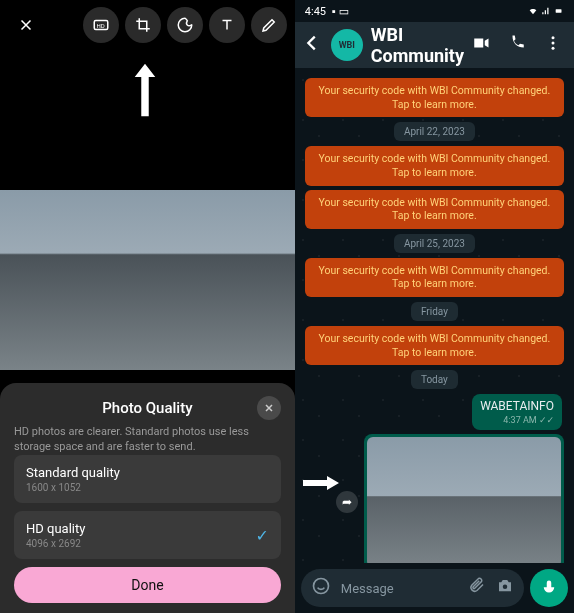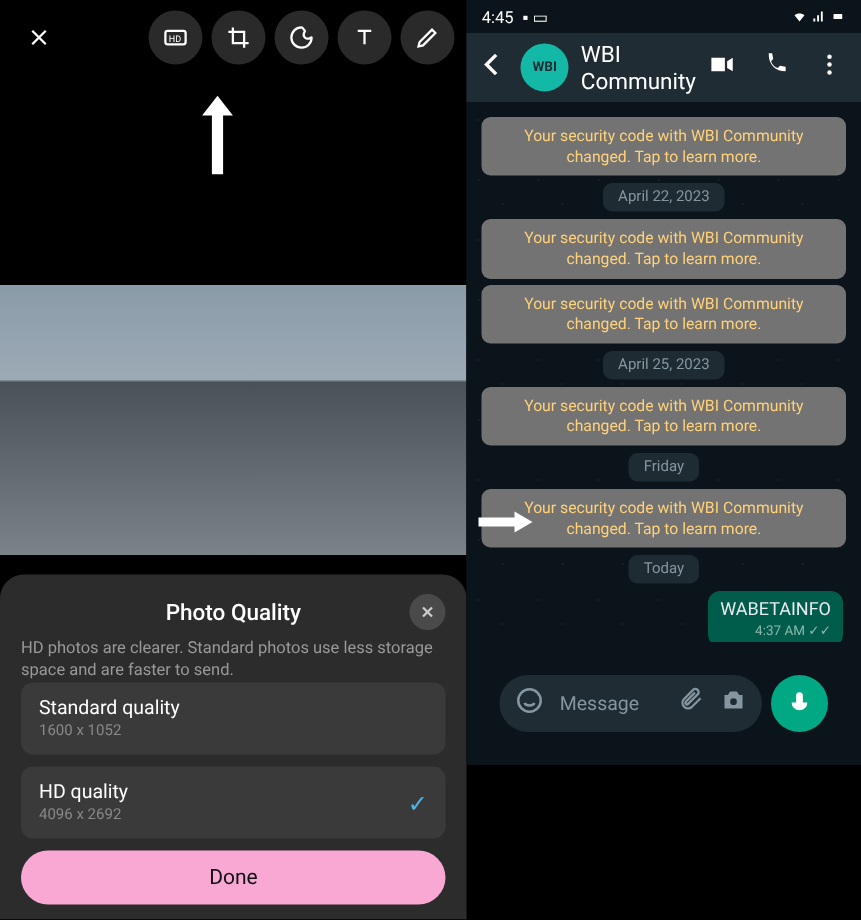--- a/index.html
+++ b/index.html
@@ -1,18 +1,18 @@
 <!DOCTYPE html>
 <html><head>
 <meta charset="utf-8">
 <style>
 *{margin:0;padding:0;box-sizing:border-box;font-family:-apple-system,Roboto,sans-serif}
 body{width:574px;height:613px;display:flex;background:#000;overflow:hidden}
 .left{width:342px;height:613px;background:#000;position:relative;display:flex;flex-direction:column}
-.right{width:287px;height:510px;background:#0b141a;position:relative;display:flex;flex-direction:column}
+.right{width:287px;height:613px;background:#0b141a;position:relative;display:flex;flex-direction:column}
 .editor-top{height:50px;display:flex;align-items:center;padding:0 8px;gap:6px}
 .icon-btn{width:36px;height:36px;border-radius:18px;background:#2a2a2a;display:flex;align-items:center;justify-content:center;color:#fff;cursor:pointer}
 .icon-btn.close{background:transparent}
 .icon-btn svg{width:18px;height:18px;fill:none;stroke:#fff;stroke-width:2}
 .spacer{flex:1}
 .arrow-indicator{position:absolute;top:55px;left:130px;width:30px;height:70px;display:flex;align-items:center;justify-content:center}
 .arrow-indicator svg{width:28px;height:60px;fill:#fff}
 .photo-preview{height:180px;margin-top:140px;background:linear-gradient(#8a9ba8 0%,#9caab5 35%,#4a5258 36%,#7a8388 100%)}
 .quality-sheet{position:absolute;bottom:0;left:0;right:0;background:#2c2c2c;border-radius:16px 16px 0 0;padding:16px 14px 10px}
 .sheet-header{display:flex;align-items:center;justify-content:center;position:relative;margin-bottom:8px}
@@ -23,33 +23,33 @@
 .quality-opt .name{color:#fff;font-size:13px}
 .quality-opt .res{color:#888;font-size:10px;margin-top:2px}
 .check{color:#4fb5e6;font-size:16px}
 .done-btn{background:#f9a8d4;color:#111;border-radius:20px;padding:10px;text-align:center;font-size:14px;margin-top:6px;cursor:pointer}
 .watermark{position:absolute;bottom:100px;left:0;color:#fff;opacity:0.05;font-size:28px;font-weight:bold;transform:rotate(-30deg);pointer-events:none}
 .status-bar{height:22px;display:flex;align-items:center;padding:0 10px;color:#fff;font-size:11px;background:#0b141a}
 .status-bar .r{margin-left:auto;display:flex;gap:3px;align-items:center}
 .chat-header{height:46px;background:#1f2c34;display:flex;align-items:center;padding:0 6px;gap:8px;color:#fff}
 .back{width:22px;cursor:pointer}
 .avatar{width:32px;height:32px;border-radius:16px;background:#14b8a6;display:flex;align-items:center;justify-content:center;color:#1f2c34;font-size:9px;font-weight:bold}
-.chat-title{font-size:15px;font-weight:400;flex:1}
+.chat-title{font-size:18px;font-weight:700;flex:1}
 .hdr-icons{display:flex;gap:18px;padding-right:6px}
 .hdr-icons span{cursor:pointer}
 .chat-body{flex:1;background:#0b141a;overflow:hidden;position:relative;padding:6px 10px}
 .chat-bg{position:absolute;inset:0;opacity:0.05;background-image:radial-gradient(circle at 20% 30%,#fff 1px,transparent 1px),radial-gradient(circle at 60% 70%,#fff 1px,transparent 1px);background-size:40px 40px}
 .date-chip{background:#1e2b32;color:#8696a0;font-size:10px;padding:4px 10px;border-radius:6px;margin:5px auto;width:fit-content;position:relative}
-.sys-msg{background:#737373;color:#ffd279;font-size:10.5px;padding:6px 10px;border-radius:6px;margin:4px auto;text-align:center;max-width:260px;line-height:1.3;position:relative}
+.sys-msg{background:#c2410c;color:#ffd279;font-size:10.5px;padding:6px 10px;border-radius:6px;margin:4px auto;text-align:center;max-width:260px;line-height:1.3;position:relative}
 .out-bubble{background:#005c4b;color:#e9edef;border-radius:8px;padding:5px 8px;margin:4px 2px 4px auto;width:fit-content;max-width:220px;position:relative;font-size:12px}
 .out-bubble .meta{font-size:9px;color:#8bb8ae;text-align:right;margin-top:2px}
 .img-bubble{background:#005c4b;border-radius:8px;padding:3px;margin:4px 0 4px auto;width:200px;position:relative}
 .img-content{height:130px;border-radius:6px;background:linear-gradient(#8a9ba8 0%,#9caab5 45%,#5a6268 46%,#7a8388 100%);position:relative}
 .fwd-arrow{position:absolute;left:-28px;top:50%;transform:translateY(-50%);width:22px;height:22px;border-radius:11px;background:rgba(255,255,255,0.15);display:flex;align-items:center;justify-content:center;color:#fff;font-size:12px}
-.input-bar{display:flex;align-items:center;gap:6px;padding:22px;background:#0b141a}
+.input-bar{display:flex;align-items:center;gap:6px;padding:6px;background:#0b141a}
 .input-field{flex:1;background:#1f2c34;border-radius:20px;height:38px;display:flex;align-items:center;padding:0 10px;gap:10px;color:#8696a0}
 .input-field .ph{flex:1;font-size:13px}
 .mic-btn{width:38px;height:38px;border-radius:19px;background:#00a884;display:flex;align-items:center;justify-content:center;color:#fff;cursor:pointer}
 .arrow2{position:absolute;bottom:68px;left:6px;width:40px;height:20px}
 .arrow2 svg{width:40px;height:16px;fill:#fff}
 .sb-ico{width:10px;height:10px}
 </style>
 </head>
 <body>
 

